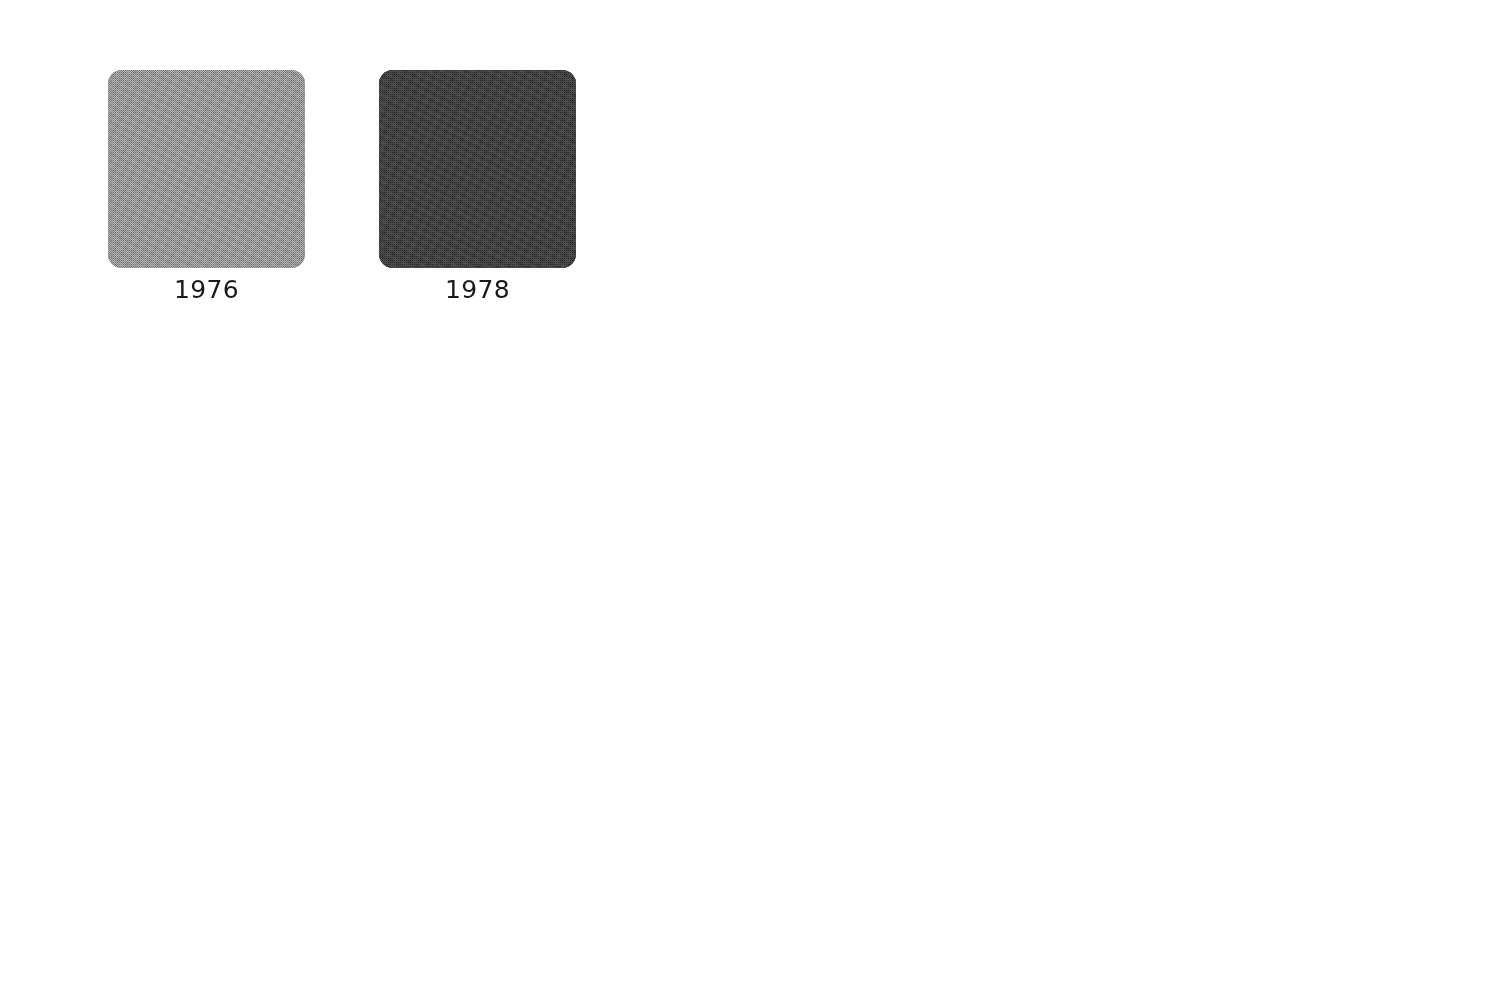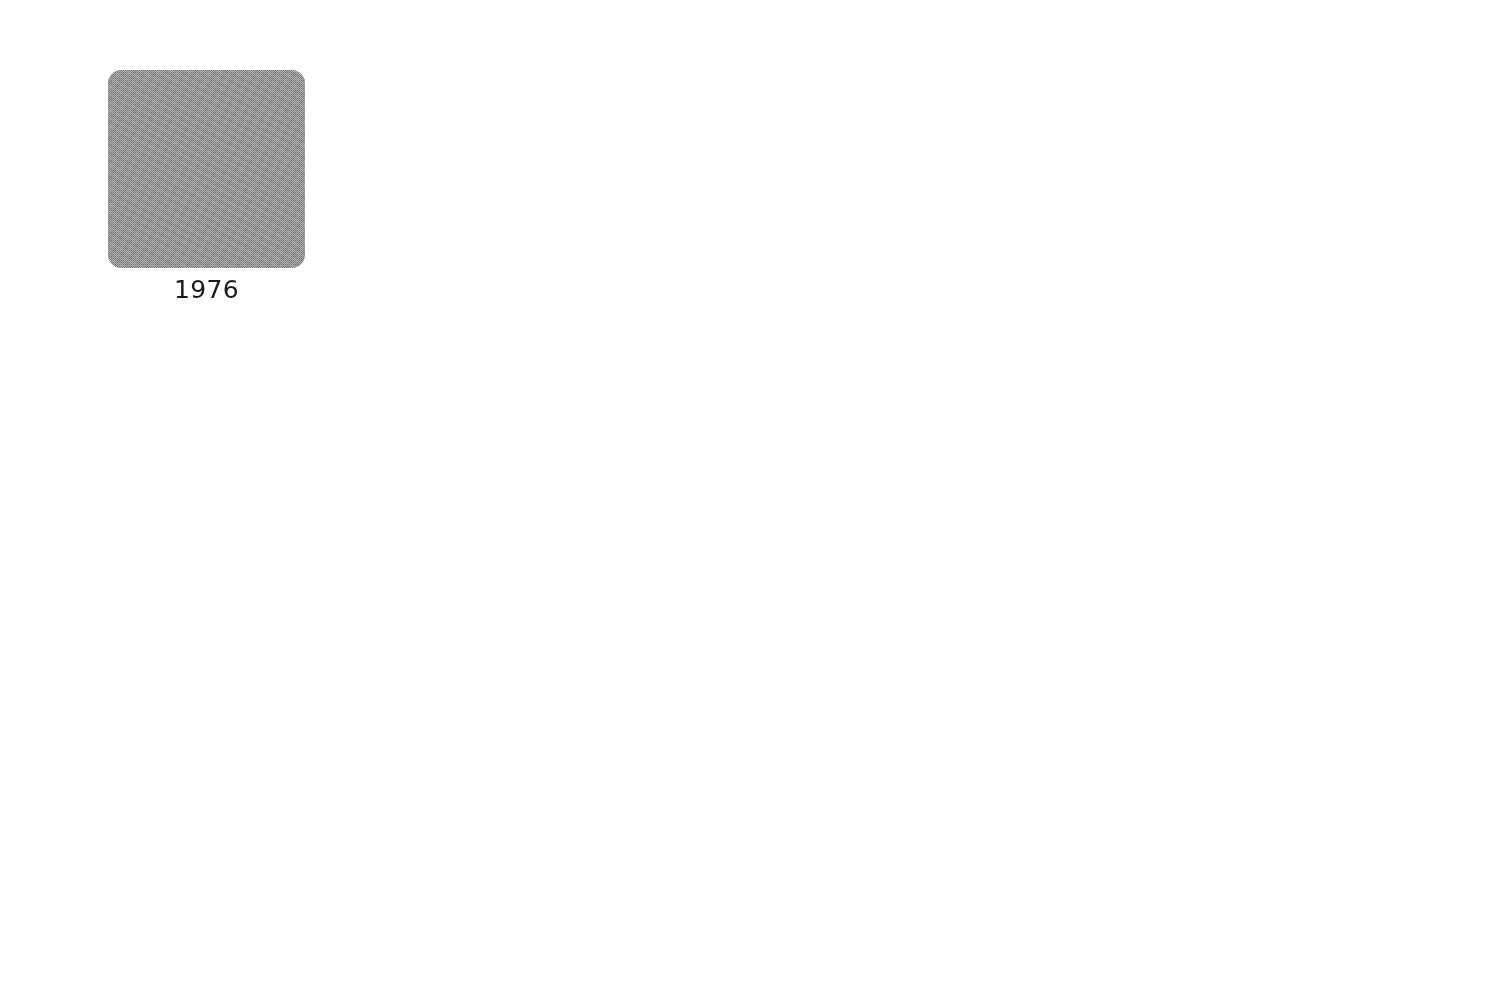--- a/index.html
+++ b/index.html
@@ -111,14 +111,22 @@
   <div class="swatch-item">
     <div class="swatch-chip" style="--yarn-light: #b9b9b9; --yarn-dark: #7c7c7c; background-color: rgb(154, 154, 154);">
       <div class="weave"></div>
       <div class="weft"></div>
       <div class="mottle"></div>
     </div>
     <div class="swatch-label" style="color: rgb(26, 26, 26);">1976</div>
   </div>
 
 
+  <div class="swatch-item">
+    <div class="swatch-chip" style="--yarn-light: #454545; --yarn-dark: #292929; background-color: rgb(55, 55, 55);">
+      <div class="weave"></div>
+      <div class="weft"></div>
+      <div class="mottle"></div>
+    </div>
+    <div class="swatch-label" style="color: rgb(26, 26, 26);">1978</div>
+  </div>
 
 </div>
 
 </body></html>

